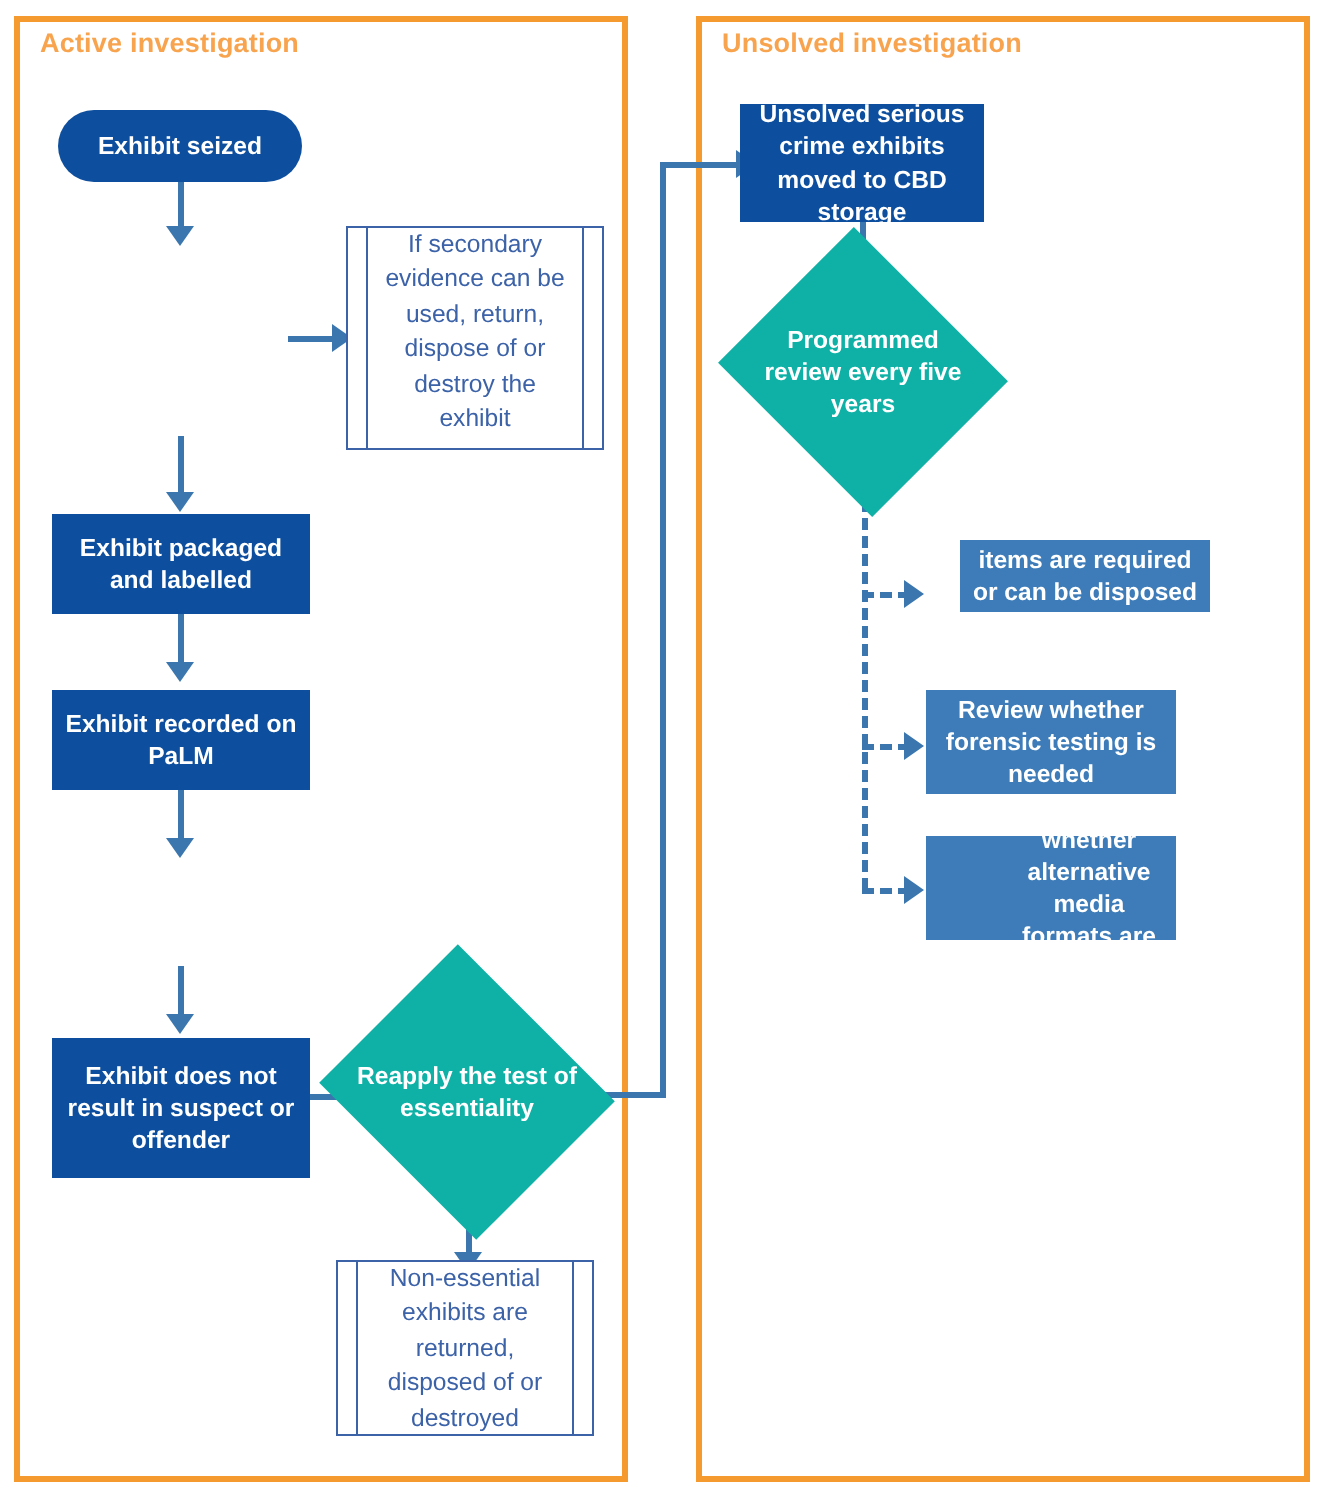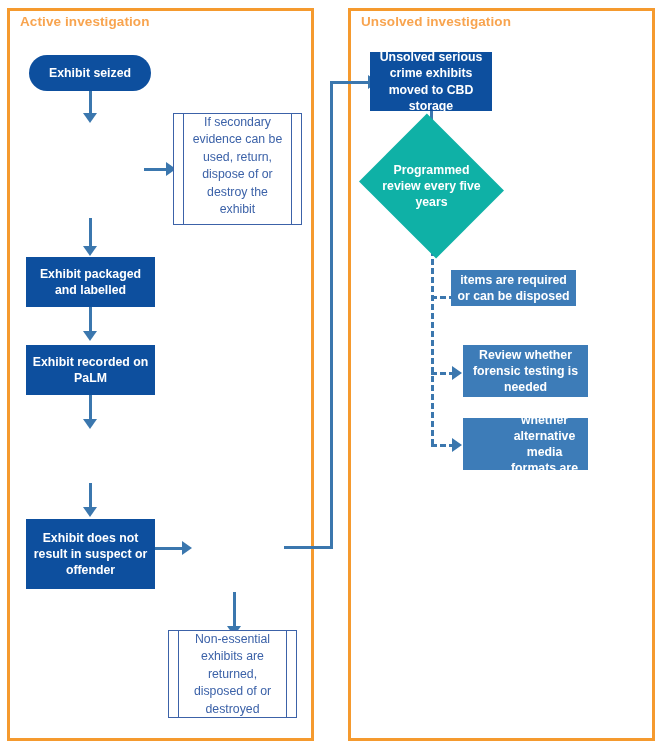--- a/index.html
+++ b/index.html
@@ -187,20 +187,24 @@
 
   <div class="node navy" style="left:26px; top:345px; width:129px; height:50px;">
     <span class="txt">Exhibit recorded on PaLM</span>
   </div>
 
 
   <div class="node navy" style="left:26px; top:519px; width:129px; height:70px;">
     <span class="txt">Exhibit does not result in suspect or offender</span>
   </div>
 
+  <div class="diamond" style="left:178px; top:497px; width:111px; height:98px;">
+    <div class="shape"></div>
+    <div class="dlabel">Reapply the test of essentiality</div>
+  </div>
 
   <div class="note" style="left:168px; top:630px; width:129px; height:88px;">
     <span class="txt">Non-essential exhibits are returned, disposed of or destroyed</span>
   </div>
 
   <div class="ln v" style="left:430px; top:110px; height:28px;"></div>
   <div class="arrow down" style="left:424px; top:136px;"></div>
 
   <div class="dash-v" style="left:431px; top:232px; height:213px;"></div>
 
@@ -215,21 +219,21 @@
 
   <div class="node navy" style="left:370px; top:52px; width:122px; height:59px;">
     <span class="txt">Unsolved serious crime exhibits moved to CBD storage</span>
   </div>
 
   <div class="diamond" style="left:377px; top:138px; width:109px; height:96px;">
     <div class="shape"></div>
     <div class="dlabel">Programmed review every five years</div>
   </div>
 
-  <div class="node medblue" style="left:451px; top:270px; width:125px; height:36px;">
+  <div class="node medblue" style="left:480px; top:270px; width:125px; height:36px;">
     <span class="txt">Review whether items are required or can be disposed of</span>
   </div>
 
   <div class="node medblue" style="left:463px; top:345px; width:125px; height:52px;justify-content:flex-end;">
     <span class="txt">Review whether forensic testing is needed</span>
   </div>
 
   <div class="node medblue" style="left:463px; top:418px; width:125px; height:52px;padding-left:44px;">
     <span class="txt">Review whether alternative media formats are needed</span>
   </div>

